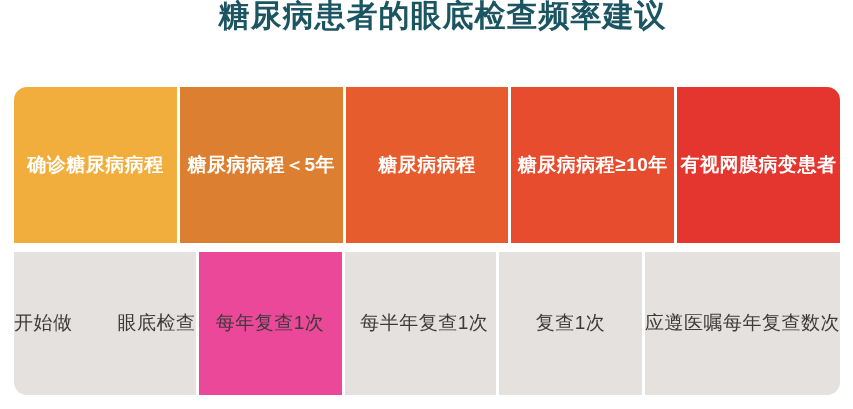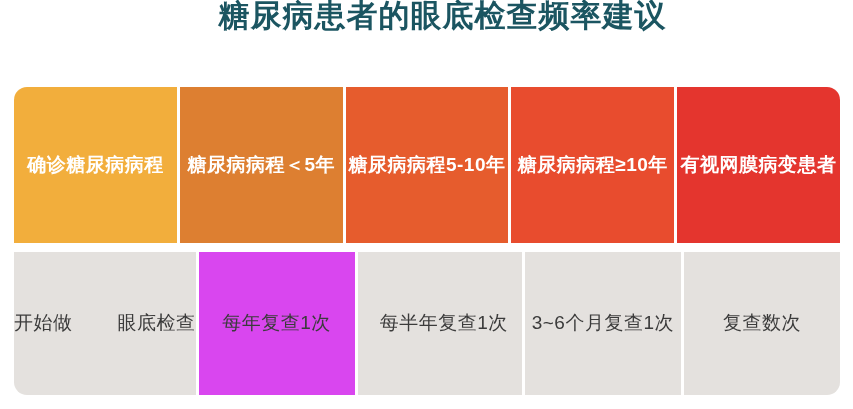--- a/index.html
+++ b/index.html
@@ -129,48 +129,47 @@
       <div class="cell" style="background: rgb(242, 174, 60);">
         <span class="line">确诊</span>
         <span class="line">糖尿病病程</span>
       </div>
       <div class="cell" style="background: rgb(221, 127, 49);">
         <span class="line">糖尿病病程</span>
         <span class="line">＜5年</span>
       </div>
       <div class="cell" style="background: rgb(230, 92, 45);">
         <span class="line">糖尿病病程</span>
-        <span class="line">5-10年</span>
       </div>
       <div class="cell" style="background: rgb(232, 76, 46);">
         <span class="line">糖尿病病程</span>
         <span class="line">≥10年</span>
       </div>
       <div class="cell" style="background: rgb(228, 53, 46);">
         <span class="line">有视网膜病变</span>
         <span class="line">患者</span>
       </div>
     </div>
 
     <div class="row body-row">
       <div class="cell" style="background: rgb(228, 225, 222); color: rgb(59, 59, 59); gap: 45px;">
         <span class="line">开始做</span>
         <span class="line">眼底检查</span>
       </div>
-      <div class="cell" style="background: #d946ef; color: rgb(59, 59, 59);">
+      <div class="cell" style="background: #ec4899; color: rgb(59, 59, 59);">
         <span class="line">每年</span>
         <span class="line">复查1次</span>
       </div>
       <div class="cell" style="background: rgb(228, 225, 222); color: rgb(59, 59, 59); padding-left: 8px;">
         <span class="line">每半年</span>
         <span class="line">复查1次</span>
       </div>
       <div class="cell" style="background: rgb(228, 225, 222); color: rgb(59, 59, 59);">
-        <span class="line">3~6个月</span>
         <span class="line">复查1次</span>
       </div>
       <div class="cell" style="background: rgb(228, 225, 222); color: rgb(59, 59, 59);">
+        <span class="line">应遵医嘱每年</span>
         <span class="line">复查数次</span>
       </div>
     </div>
 
   </div>
 </div>
 
 </body></html>

